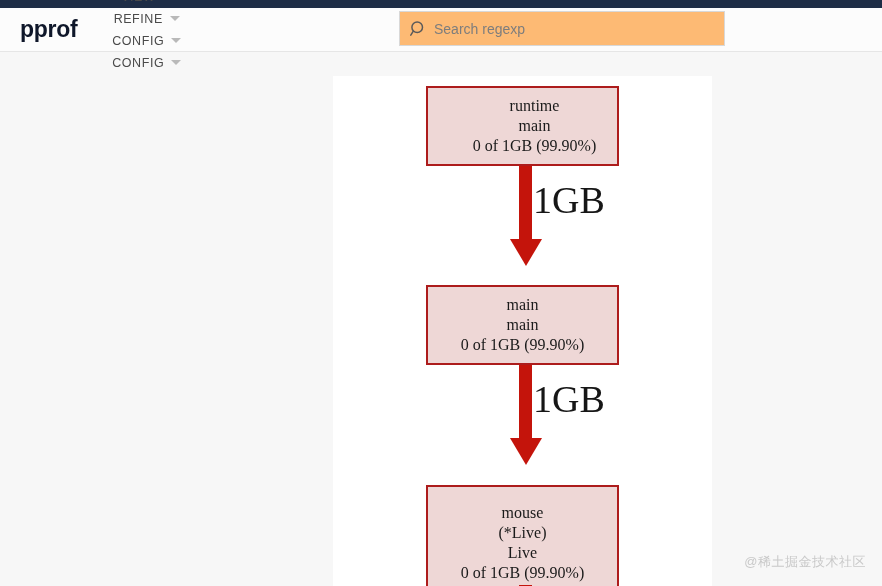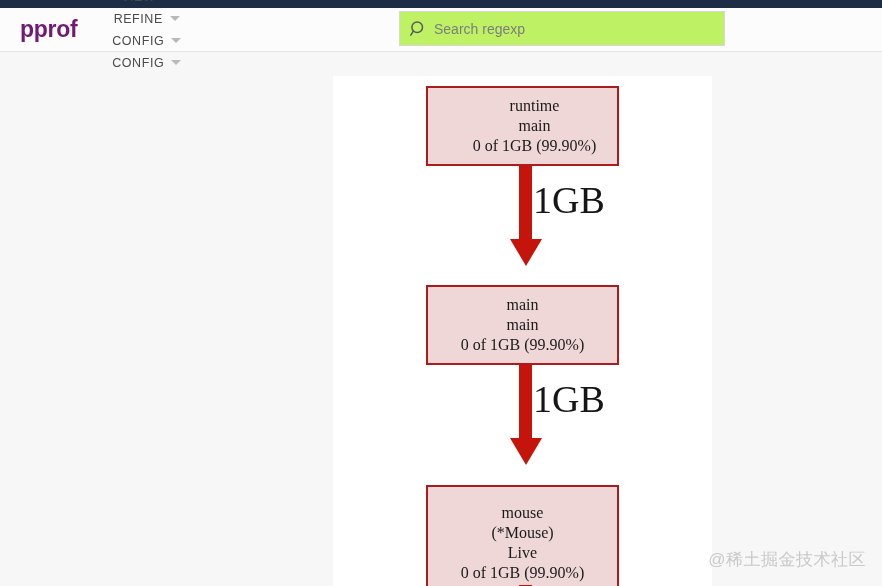--- a/index.html
+++ b/index.html
@@ -33,21 +33,21 @@
     background: #fcfcfc;
     border-bottom: 1px solid #e6e6e6;
     display: flex;
     align-items: center;
     box-sizing: border-box;
   }
   #brand {
     margin-left: 20px;
     font-size: 23px;
     font-weight: bold;
-    color: #701a75;
+    color: #0f172a;
     letter-spacing: -0.3px;
     font-family: "Liberation Sans", sans-serif;
   }
   #menu {
     display: flex;
     align-items: center;
     margin-left: 33px;
     flex-direction: column;
   }
   .menu-item {
@@ -71,21 +71,21 @@
     border-top: 5px solid #b9b9b9;
   }
 
   
   #search-wrap {
     position: absolute;
     left: 399px;
     top: 11px;
     width: 326px;
     height: 35px;
-    background: #bef264;
+    background: #fdba74;
     border: 1px solid #d8d8d8;
     box-sizing: border-box;
     display: flex;
     align-items: center;
   }
   #search-icon {
     margin-left: 10px;
     margin-right: 7px;
     flex: 0 0 auto;
     display: flex;
@@ -175,21 +175,21 @@
     width: 13px;
     height: 12px;
     background: #c4140b;
   }
 
   
   #watermark {
     position: absolute;
     right: 16px;
     bottom: 15px;
-    font-size: 17px;
+    font-size: 13px;
     color: #c9c9c9;
     font-family: "Liberation Sans", sans-serif;
     letter-spacing: 0.5px;
     user-select: none;
   }
 </style>
 </head>
 <body>
 
 <div id="top-strip"></div>
@@ -249,21 +249,21 @@
     <div class="line">main</div>
     <div class="line">0 of 1GB (99.90%)</div>
   </div>
 
   <div class="edge" id="edge-1-shaft"></div>
   <div class="arrowhead" id="arrow-1"></div>
   <div class="edge-label" id="edge-label-1">1GB</div>
 
   <div class="node" id="node-2">
     <div class="line">mouse</div>
-    <div class="line">(*Mouse)</div>
+    <div class="line">(*Live)</div>
     <div class="line">Live</div>
     <div class="line">0 of 1GB (99.90%)</div>
   </div>
 
   <div id="edge-2-shaft"></div>
 
 </div>
 
 <div id="watermark">@稀土掘金技术社区</div>
 

